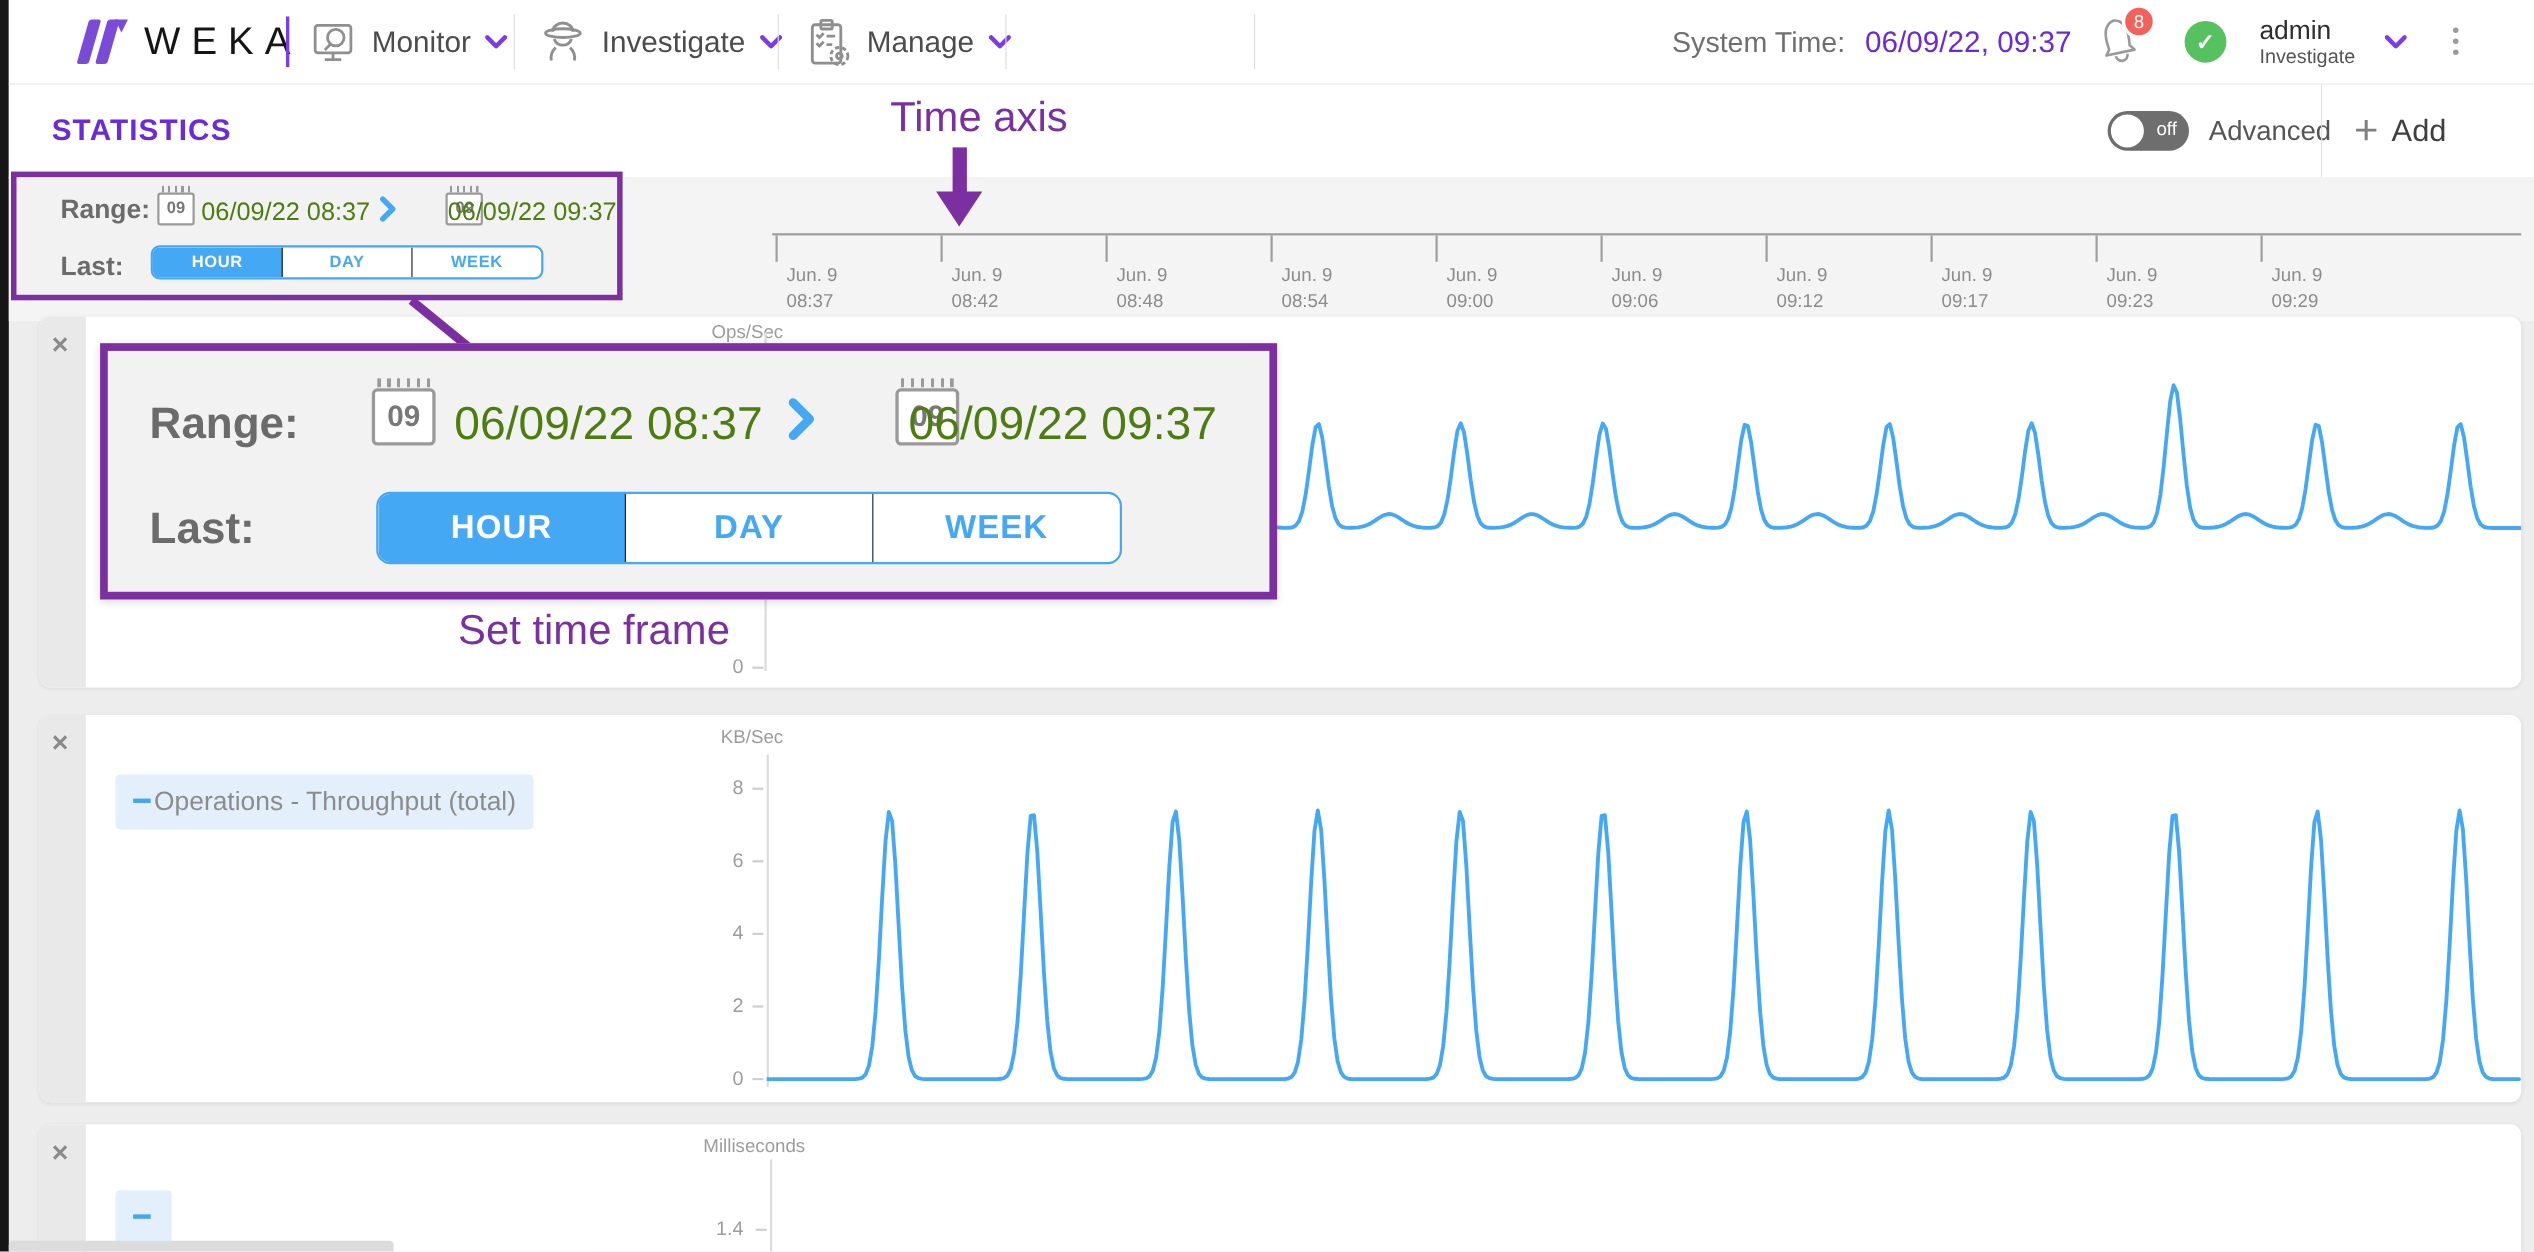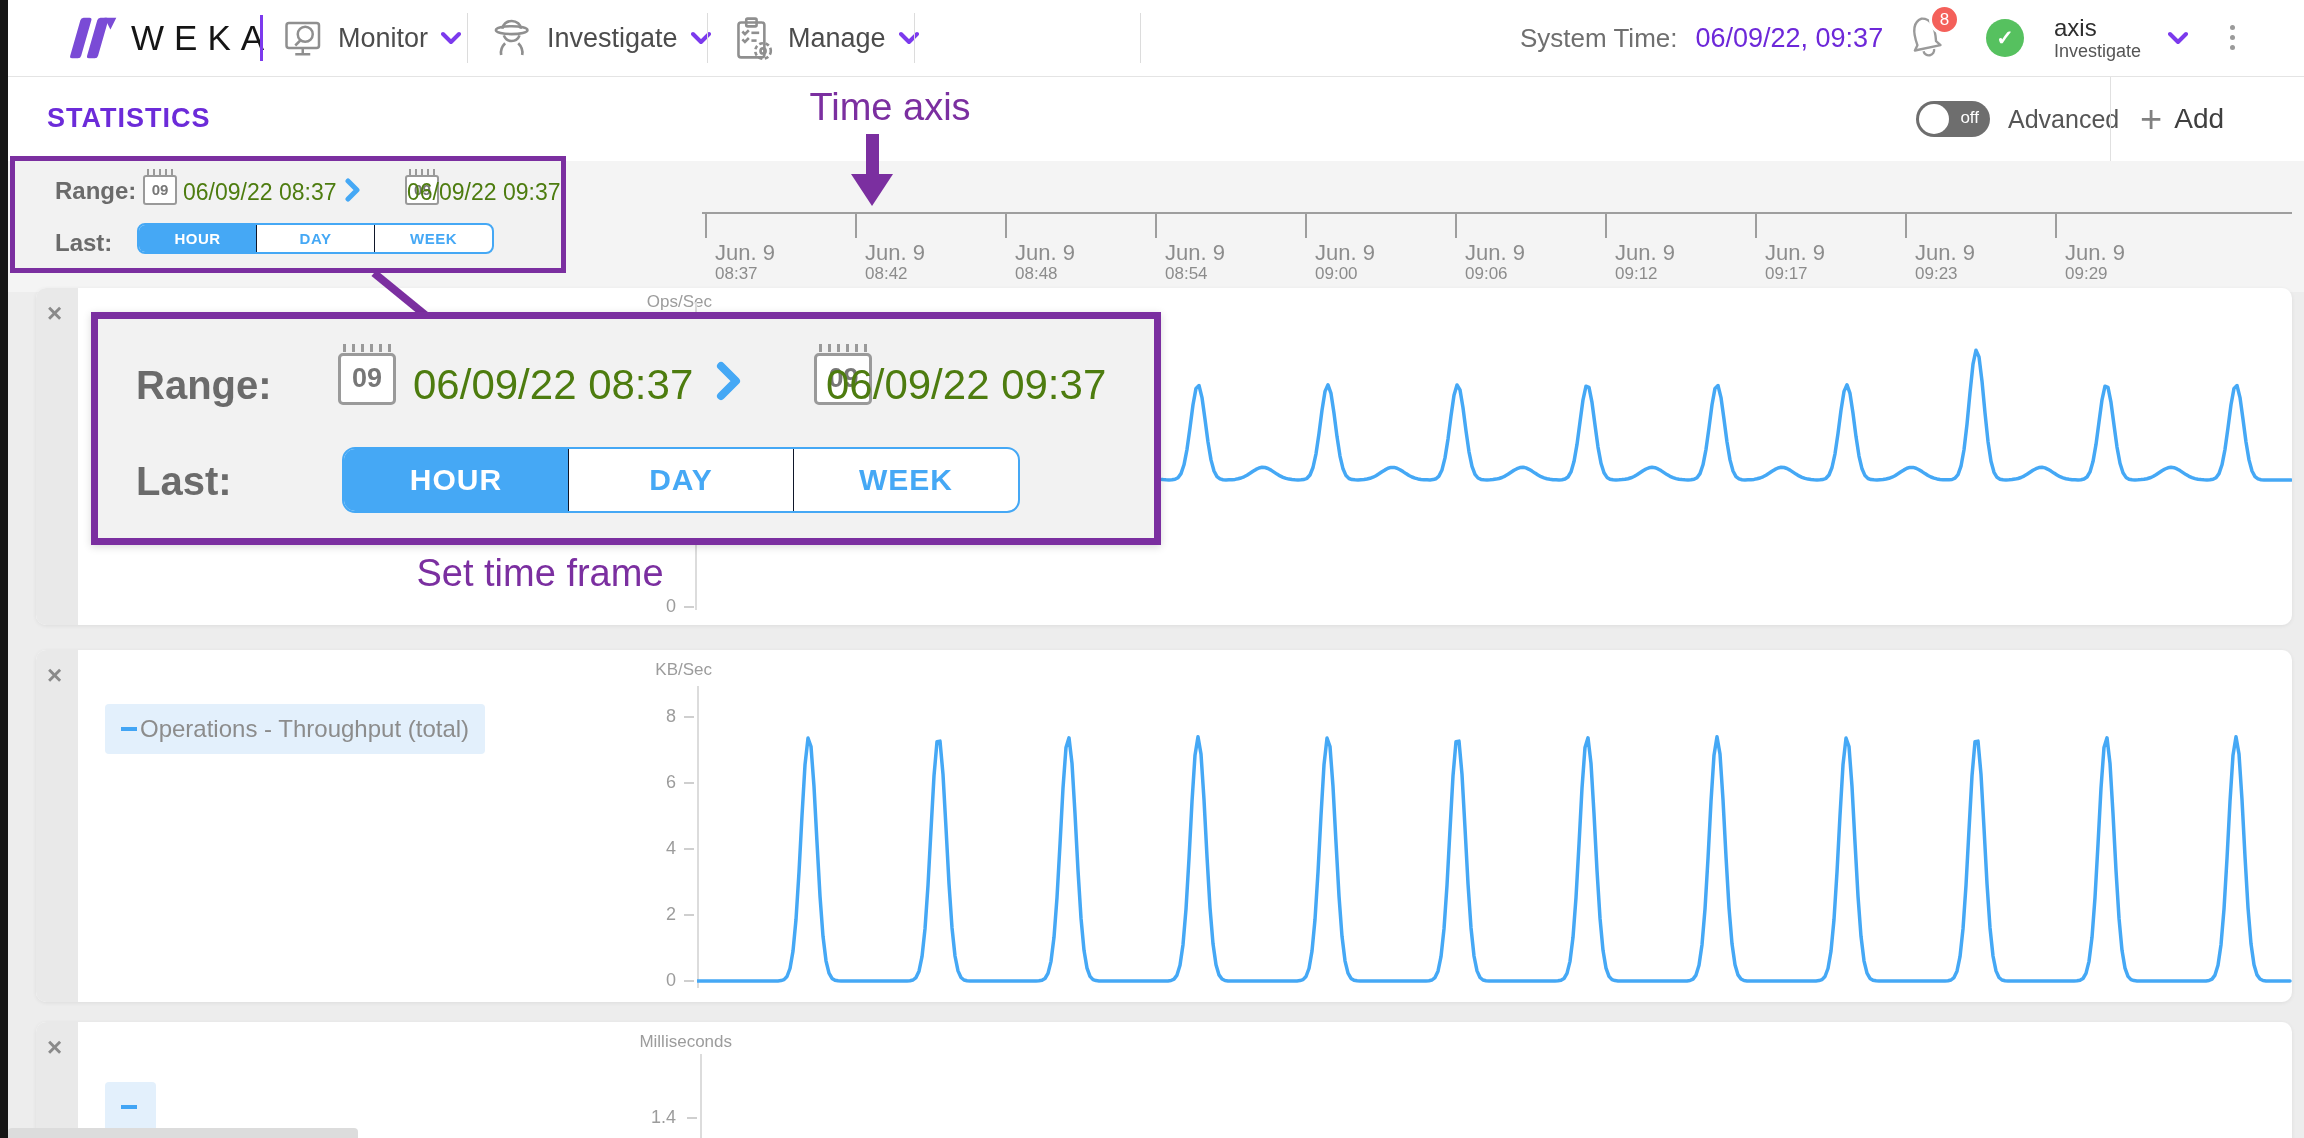--- a/index.html
+++ b/index.html
@@ -57,21 +57,21 @@
   #small-box{z-index:5;}
   .ann-text{position:absolute;color:#7b2fa0;font-weight:500;z-index:6;}
   #arrow-shaft{position:absolute;left:866px;top:134px;width:13px;height:42px;background:#7b2fa0;z-index:5;}
   #arrow-head{position:absolute;left:851px;top:174px;width:0;height:0;border-left:21px solid rgba(0,0,0,0);
               border-right:21px solid rgba(0,0,0,0);border-top:32px solid #7b2fa0;z-index:5;}
   
   #time-axis{position:absolute;left:702px;top:212px;width:1590px;height:80px;}
   #time-axis .axisline{position:absolute;left:0;top:0;width:1590px;height:2px;background:#9e9e9e;}
   .tick{position:absolute;top:0;width:120px;}
   .tick i{position:absolute;left:0;top:2px;width:2px;height:24px;background:#9e9e9e;}
-  .tick b{position:absolute;left:10px;top:28px;font-weight:400;font-size:22px;color:#8c8c8c;white-space:nowrap;}
+  .tick b{position:absolute;left:10px;top:28px;font-weight:400;font-size:17px;color:#8c8c8c;white-space:nowrap;}
   .tick span{position:absolute;left:10px;top:52px;font-size:17px;color:#8c8c8c;white-space:nowrap;}
   
   .card{position:absolute;left:36px;width:2256px;background:#fff;border-radius:10px;box-shadow:0 1px 4px rgba(0,0,0,.07);}
   .strip{position:absolute;left:0;top:0;bottom:0;width:42px;background:#e9e9e9;border-radius:10px 0 0 10px;}
   .close{position:absolute;left:11px;top:12px;font-size:26px;font-weight:bold;color:#8a8a8a;line-height:26px;}
   .unit{position:absolute;left:526px;width:150px;text-align:right;font-size:17px;color:#9c9c9c;}
   .yaxis{position:absolute;width:2px;background:#dcdcdc;}
   .ytick{position:absolute;left:560px;width:80px;text-align:right;font-size:18px;color:#9c9c9c;line-height:18px;}
   .ydash{position:absolute;left:648px;width:10px;height:2px;background:#cfcfcf;}
   .legend-chip{position:absolute;left:69px;background:#e3f0fc;border-radius:4px;padding:11px 16px;font-size:24px;color:#8c8c8c;white-space:nowrap;}
@@ -163,21 +163,21 @@
       </svg>
       <span class="badge">8</span>
     </div>
 
     <div class="hgroup" style="left:1978px;">
       <span class="check">✓</span>
     </div>
 
     <div class="hgroup" style="left:2046px;gap:0;">
       <div>
-        <div class="user-name">axis</div>
+        <div class="user-name">admin</div>
         <div class="user-role">Investigate</div>
       </div>
     </div>
     <div class="hgroup" style="left:2160px;">
       <svg width="20" height="14" viewBox="0 0 20 14">
         <polyline points="2,3 10,11 18,3" fill="none" stroke="#7c3aed" stroke-width="4" stroke-linecap="round" stroke-linejoin="round"></polyline>
       </svg>
     </div>
     <div class="hgroup dots" style="left:2222px;display:block;top:20px;height:auto;">
       <i></i>

